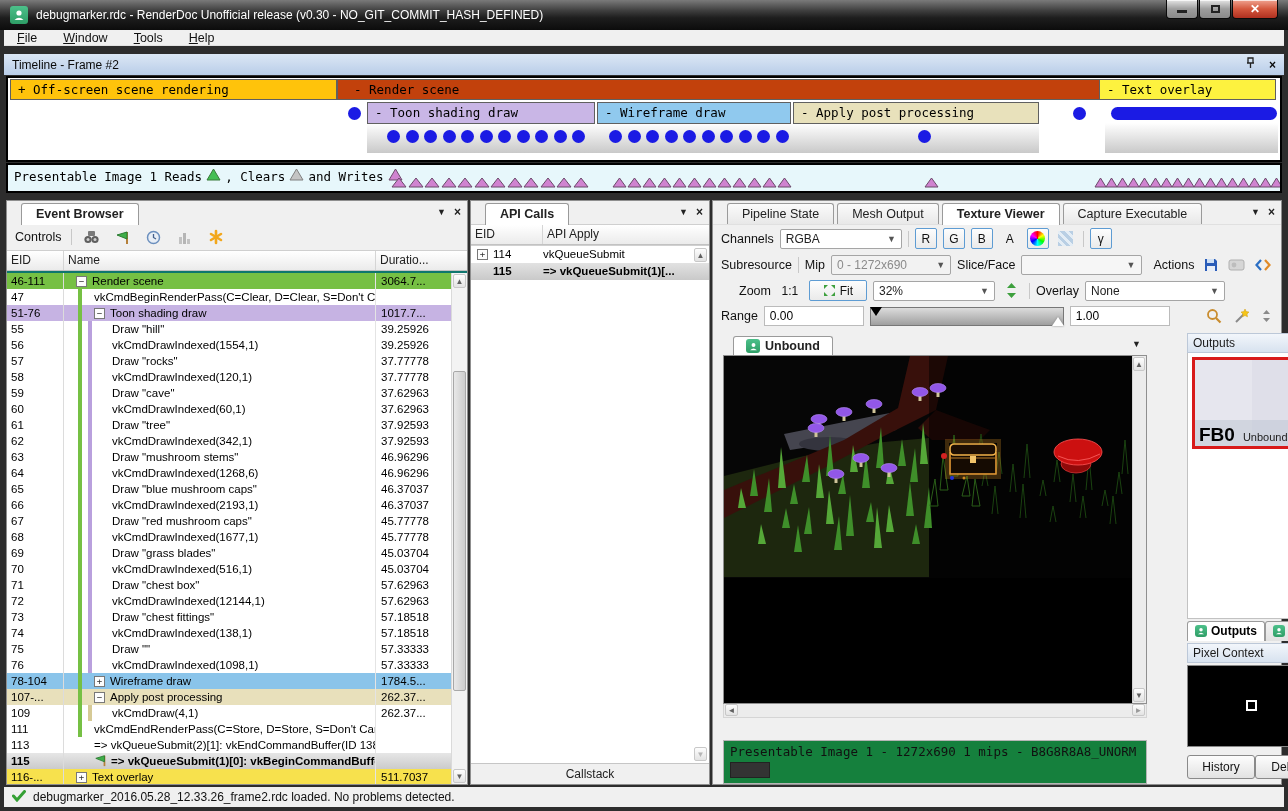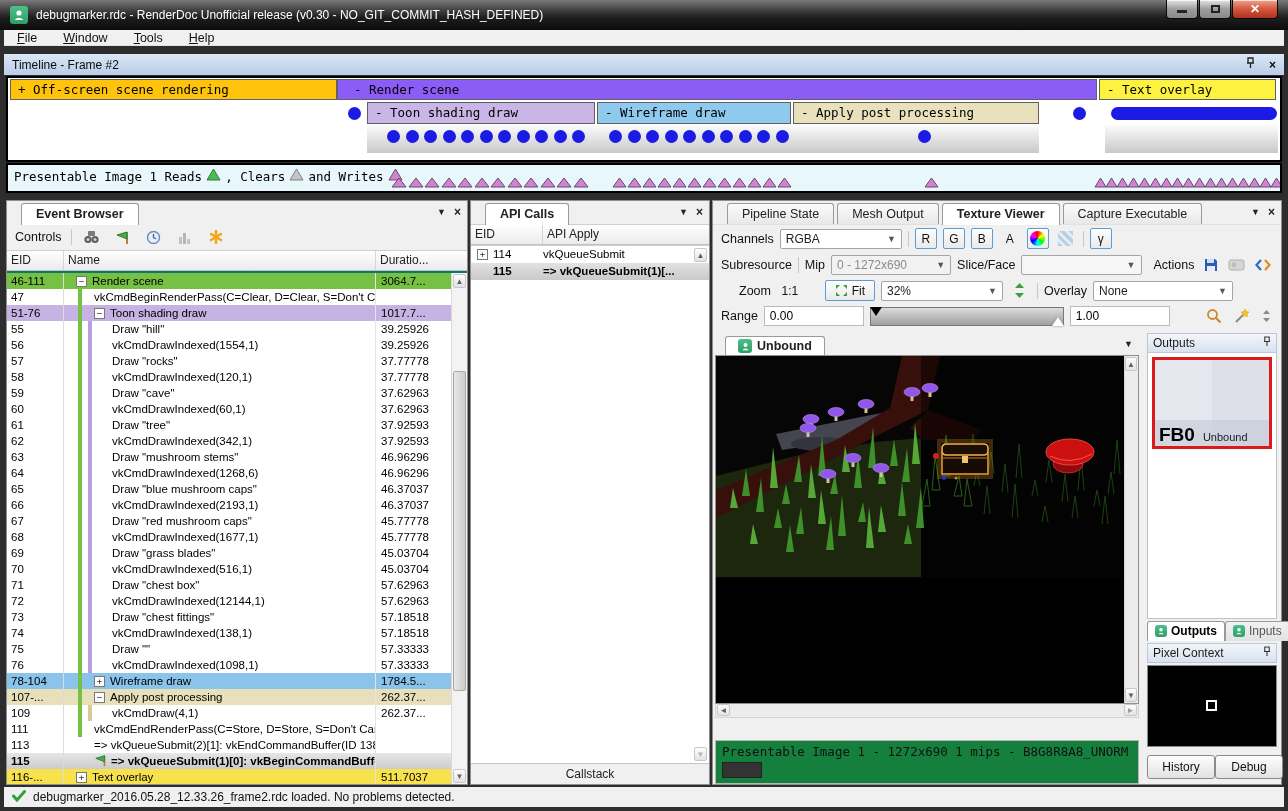--- a/index.html
+++ b/index.html
@@ -70,21 +70,21 @@
   .ctlrow{display:flex;align-items:center;gap:6px;padding:0 8px;flex:none;background:#f0f0f0;}
   .lbl{color:#111;font-size:12.5px;white-space:nowrap;}
   .combo{background:#fff;border:1px solid #a5a5a5;height:20px;display:flex;align-items:center;justify-content:space-between;
     padding:0 5px;box-sizing:border-box;font-size:12px;color:#222;border-radius:2px;}
   .combo .arr{color:#555;font-size:9px;margin-left:6px;}
   .tglbtn{width:22px;height:21px;border:1px solid #5e9cd3;border-radius:2px;background:linear-gradient(#fdfdfd,#eaeaea);
     display:flex;align-items:center;justify-content:center;font-size:12px;color:#111;box-sizing:border-box;}
   .flatbtn{border:1px solid transparent;background:transparent;}
   .iconbtn{width:22px;height:21px;display:flex;align-items:center;justify-content:center;}
   
-  #tex-area{flex:1;display:flex;padding:4px 0 0 0;background:#f0f0f0;}
+  #tex-area{flex:1;display:flex;padding:4px 0 0 8px;background:#f0f0f0;gap:32px;}
   #viewer{width:424px;flex:none;display:flex;flex-direction:column;margin-left:2px;}
   #textab-row{height:22px;display:flex;align-items:flex-end;padding-left:10px;position:relative;flex:none;}
   #viewport{flex:1;background:#000;position:relative;border:1px solid #8f8f8f;overflow:hidden;}
   #vscroll{position:absolute;right:0;top:0;bottom:0;width:13px;background:#ececec;border-left:1px solid #d5d5d5;}
   #hscroll{height:13px;background:#ececec;border:1px solid #d5d5d5;border-top:none;position:relative;flex:none;}
   #tex-status{margin-top:22px;height:44px;flex:none;background:#15803d;border:1px solid #b5b5b5;box-sizing:border-box;padding:3px 6px;}
   #tex-status .swatch{width:38px;height:14px;background:#333;margin-top:3px;border:1px solid #222;}
   
   #sidebar{width:130px;margin-left:8px;display:flex;flex-direction:column;}
   .sb-header{height:20px;background:linear-gradient(#f2f6fb,#d7e2ef);border:1px solid #bcc8d8;box-sizing:border-box;
@@ -140,21 +140,21 @@
   <span style="margin-right:14px;">
     <svg width="9" height="12" viewBox="0 0 9 12">
         <path d="M2 1 h5 v5 h-5 z M1 6 h7 M4.5 6 v5" stroke="#222" fill="none" stroke-width="1.3"></path>
       </svg></span>
   <span style="font-weight:bold;">×</span>
 </div>
 <div class="abs" id="tl-canvas">
     <div class="tlshadow" style="left: 359px; top: 45px; width: 672px; height: 30px;"></div>
     <div class="tlshadow" style="left: 1097px; top: 45px; width: 173px; height: 30px;"></div>
     <div class="tlbar" style="left: 2px; top: 1px; width: 327px; background: rgb(255, 195, 11);">+ Off-screen scene rendering</div>
-    <div class="tlbar" style="left: 329px; top: 1px; width: 760px; background: #8b5cf6; padding-left: 16px;">- Render scene</div>
+    <div class="tlbar" style="left: 329px; top: 1px; width: 856px; background: #c2410c; padding-left: 16px;">- Render scene</div>
     <div class="tlbar" style="left: 1091px; top: 1px; width: 177px; background: rgb(253, 242, 63);">- Text overlay</div>
     <div class="tlbar" style="left: 359px; top: 24px; width: 228px; height: 22px; background: rgb(201, 182, 230);">- Toon shading draw</div>
     <div class="tlbar" style="left: 589px; top: 24px; width: 194px; height: 22px; background: rgb(144, 201, 238);">- Wireframe draw</div>
     <div class="tlbar" style="left: 785px; top: 24px; width: 246px; height: 22px; background: rgb(232, 225, 187);">- Apply post processing</div>
     <div class="tldot" style="left: 340px; top: 29px; background: rgb(27, 27, 228);"></div>
     <div class="tldot" style="left: 1065px; top: 29px; background: rgb(27, 27, 228);"></div>
     <div class="tllong" style="left: 1103px; top: 29px; width: 166px; background: rgb(27, 27, 228);"></div>
     <div class="tldot" style="left: 379px; top: 52px; background: rgb(27, 27, 228);"></div>
     <div class="tldot" style="left: 397.5px; top: 52px; background: rgb(27, 27, 228);"></div>
     <div class="tldot" style="left: 416px; top: 52px; background: rgb(27, 27, 228);"></div>
@@ -758,21 +758,21 @@
         <svg width="16" height="14" viewBox="0 0 16 14">
           <path d="M6 2 L1.5 7 L6 12" stroke="#2b6fc4" stroke-width="2.2" fill="none"></path>
           <path d="M10 2 L14.5 7 L10 12" stroke="#e08a28" stroke-width="2.2" fill="none"></path>
         </svg>
       </span>
   </div>
 
   <div class="ctlrow" style="height:25px;padding-left:26px;">
     <span class="lbl">Zoom</span>
     <div class="tglbtn flatbtn" style="width:26px;">1:1</div>
-    <div class="tglbtn" style="width:50px;gap:4px;margin-left:16px;">
+    <div class="tglbtn" style="width:58px;gap:4px;">
       <svg width="13" height="13" viewBox="0 0 13 13">
           <g fill="#3da03d">
             <path d="M1 1 l4 0 -4 4z"></path>
             <path d="M12 1 l0 4 -4 -4z"></path>
             <path d="M1 12 l0 -4 4 4z"></path>
             <path d="M12 12 l-4 0 4 -4z"></path>
           </g>
         </svg>
       <span>Fit</span>
       </div>

